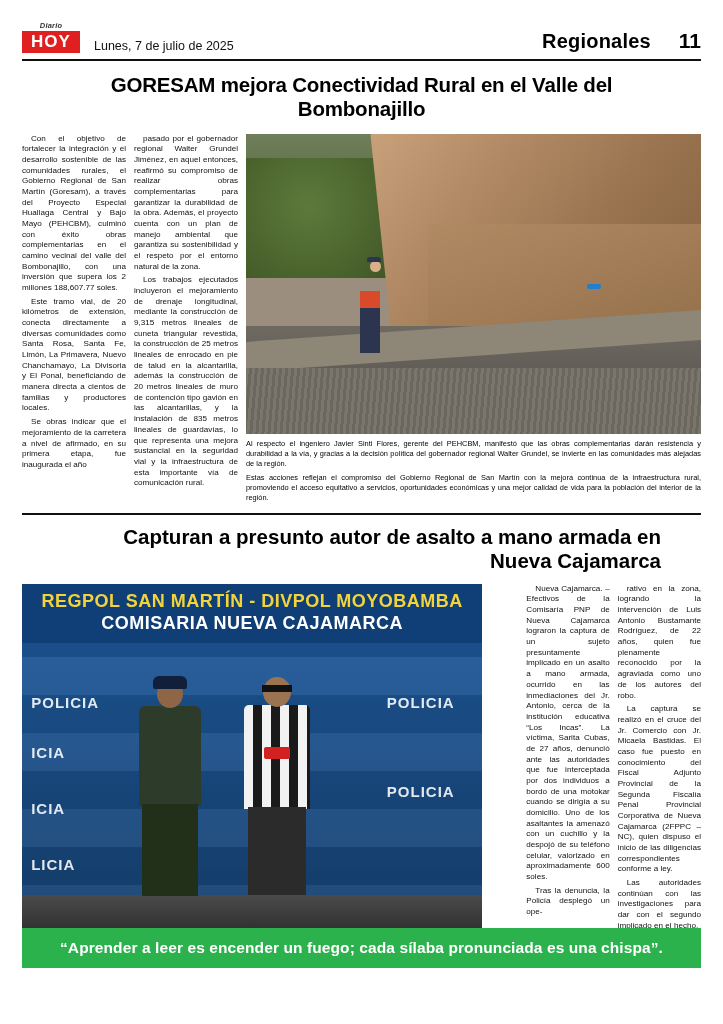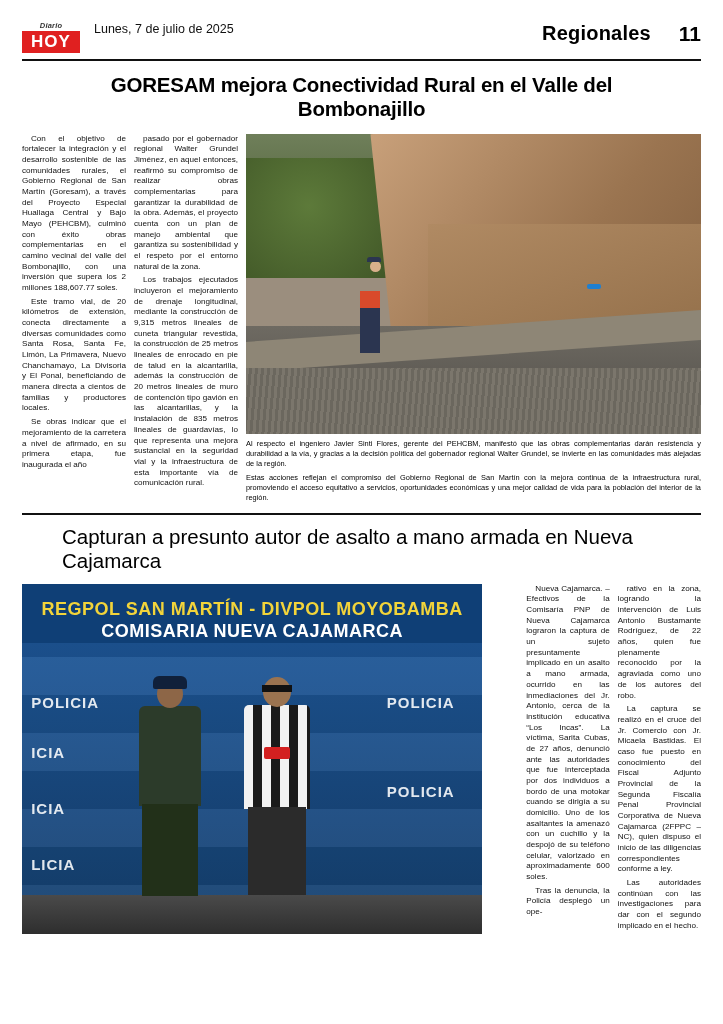--- a/index.html
+++ b/index.html
@@ -16,21 +16,21 @@
   }
   .page {
     width: 723px; height: 1024px;
     padding: 22px 22px 10px 22px;
     position: relative;
   }
 
   
   .masthead {
     display: flex;
-    align-items: flex-start;
+    align-items: flex-end;
     border-bottom: 2px solid #111;
     padding-bottom: 6px;
   }
   .logo {
     width: 58px;
     margin-right: 14px;
     text-align: center;
     line-height: 1;
   }
   .logo .diario {
@@ -109,23 +109,23 @@
   .caption p { margin: 0 0 4px 0; }
   .caption p:last-child { margin-bottom: 0; }
 
   .rule-wide {
     border-top: 2px solid #111;
     margin: 10px 0 0 0;
   }
 
   
   .headline2 {
-    text-align: left;
+    text-align: right;
     font-size: 20.5px;
-    font-weight: normal;
+    font-weight: bold;
     line-height: 1.2;
     margin: 10px 40px 10px 40px;
   }
   .a2-body { display: flex; gap: 8px; }
   .a2-photo-wrap { width: 497px; }
   .photo-2 { height: 350px; }
   .col-3 { width: 90px; margin-left: 36px; }
   .col-4 { width: 90px; }
 
   
@@ -201,21 +201,21 @@
     background: linear-gradient(#1b4f8f, #14457d);
   }
   .p2-banner {
     position: absolute; left: 0; top: 0; width: 100%; height: 17%;
     background: #0f3f76;
     color: #f2d43a;
     font-weight: bold;
     text-align: center;
     font-size: 18px;
     letter-spacing: .5px;
-    padding-top: 14px;
+    padding-top: 6px;
     line-height: 1.25;
     text-shadow: 1px 1px 0 #062murky;
   }
   .p2-banner .l2 { color: #ffffff; }
   .p2-wall {
     position: absolute; left: 0; top: 17%; width: 100%; bottom: 11px;
     background:
       repeating-linear-gradient(0deg, rgba(255,255,255,.05) 0 38px, rgba(0,0,0,.08) 38px 76px),
       linear-gradient(#1d5697, #15406f);
   }
@@ -336,14 +336,15 @@
       <p>Nueva Cajamarca. – Efectivos de la Comisaría PNP de Nueva Cajamarca lograron la captura de un sujeto presuntamente implicado en un asalto a mano armada, ocurrido en las inmediaciones del Jr. Antonio, cerca de la institución educativa “Los Incas”. La víctima, Sarita Cubas, de 27 años, denunció ante las autoridades que fue interceptada por dos individuos a bordo de una motokar cuando se dirigía a su domicilio. Uno de los asaltantes la amenazó con un cuchillo y la despojó de su teléfono celular, valorizado en aproximadamente 600 soles.</p>
       <p>Tras la denuncia, la Policía desplegó un ope-</p>
     </div>
     <div class="col col-4">
       <p>rativo en la zona, logrando la intervención de Luis Antonio Bustamante Rodríguez, de 22 años, quien fue plenamente reconocido por la agraviada como uno de los autores del robo.</p>
       <p>La captura se realizó en el cruce del Jr. Comercio con Jr. Micaela Bastidas. El caso fue puesto en conocimiento del Fiscal Adjunto Provincial de la Segunda Fiscalía Penal Provincial Corporativa de Nueva Cajamarca (2FPPC – NC), quien dispuso el inicio de las diligencias correspondientes conforme a ley.</p>
       <p>Las autoridades continúan con las investigaciones para dar con el segundo implicado en el hecho.</p>
     </div>
   </div>
 
+  <div class="quote-banner">“Aprender a leer es encender un fuego; cada sílaba pronunciada es una chispa”.</div>
 
 </div>
 
 </body></html>

